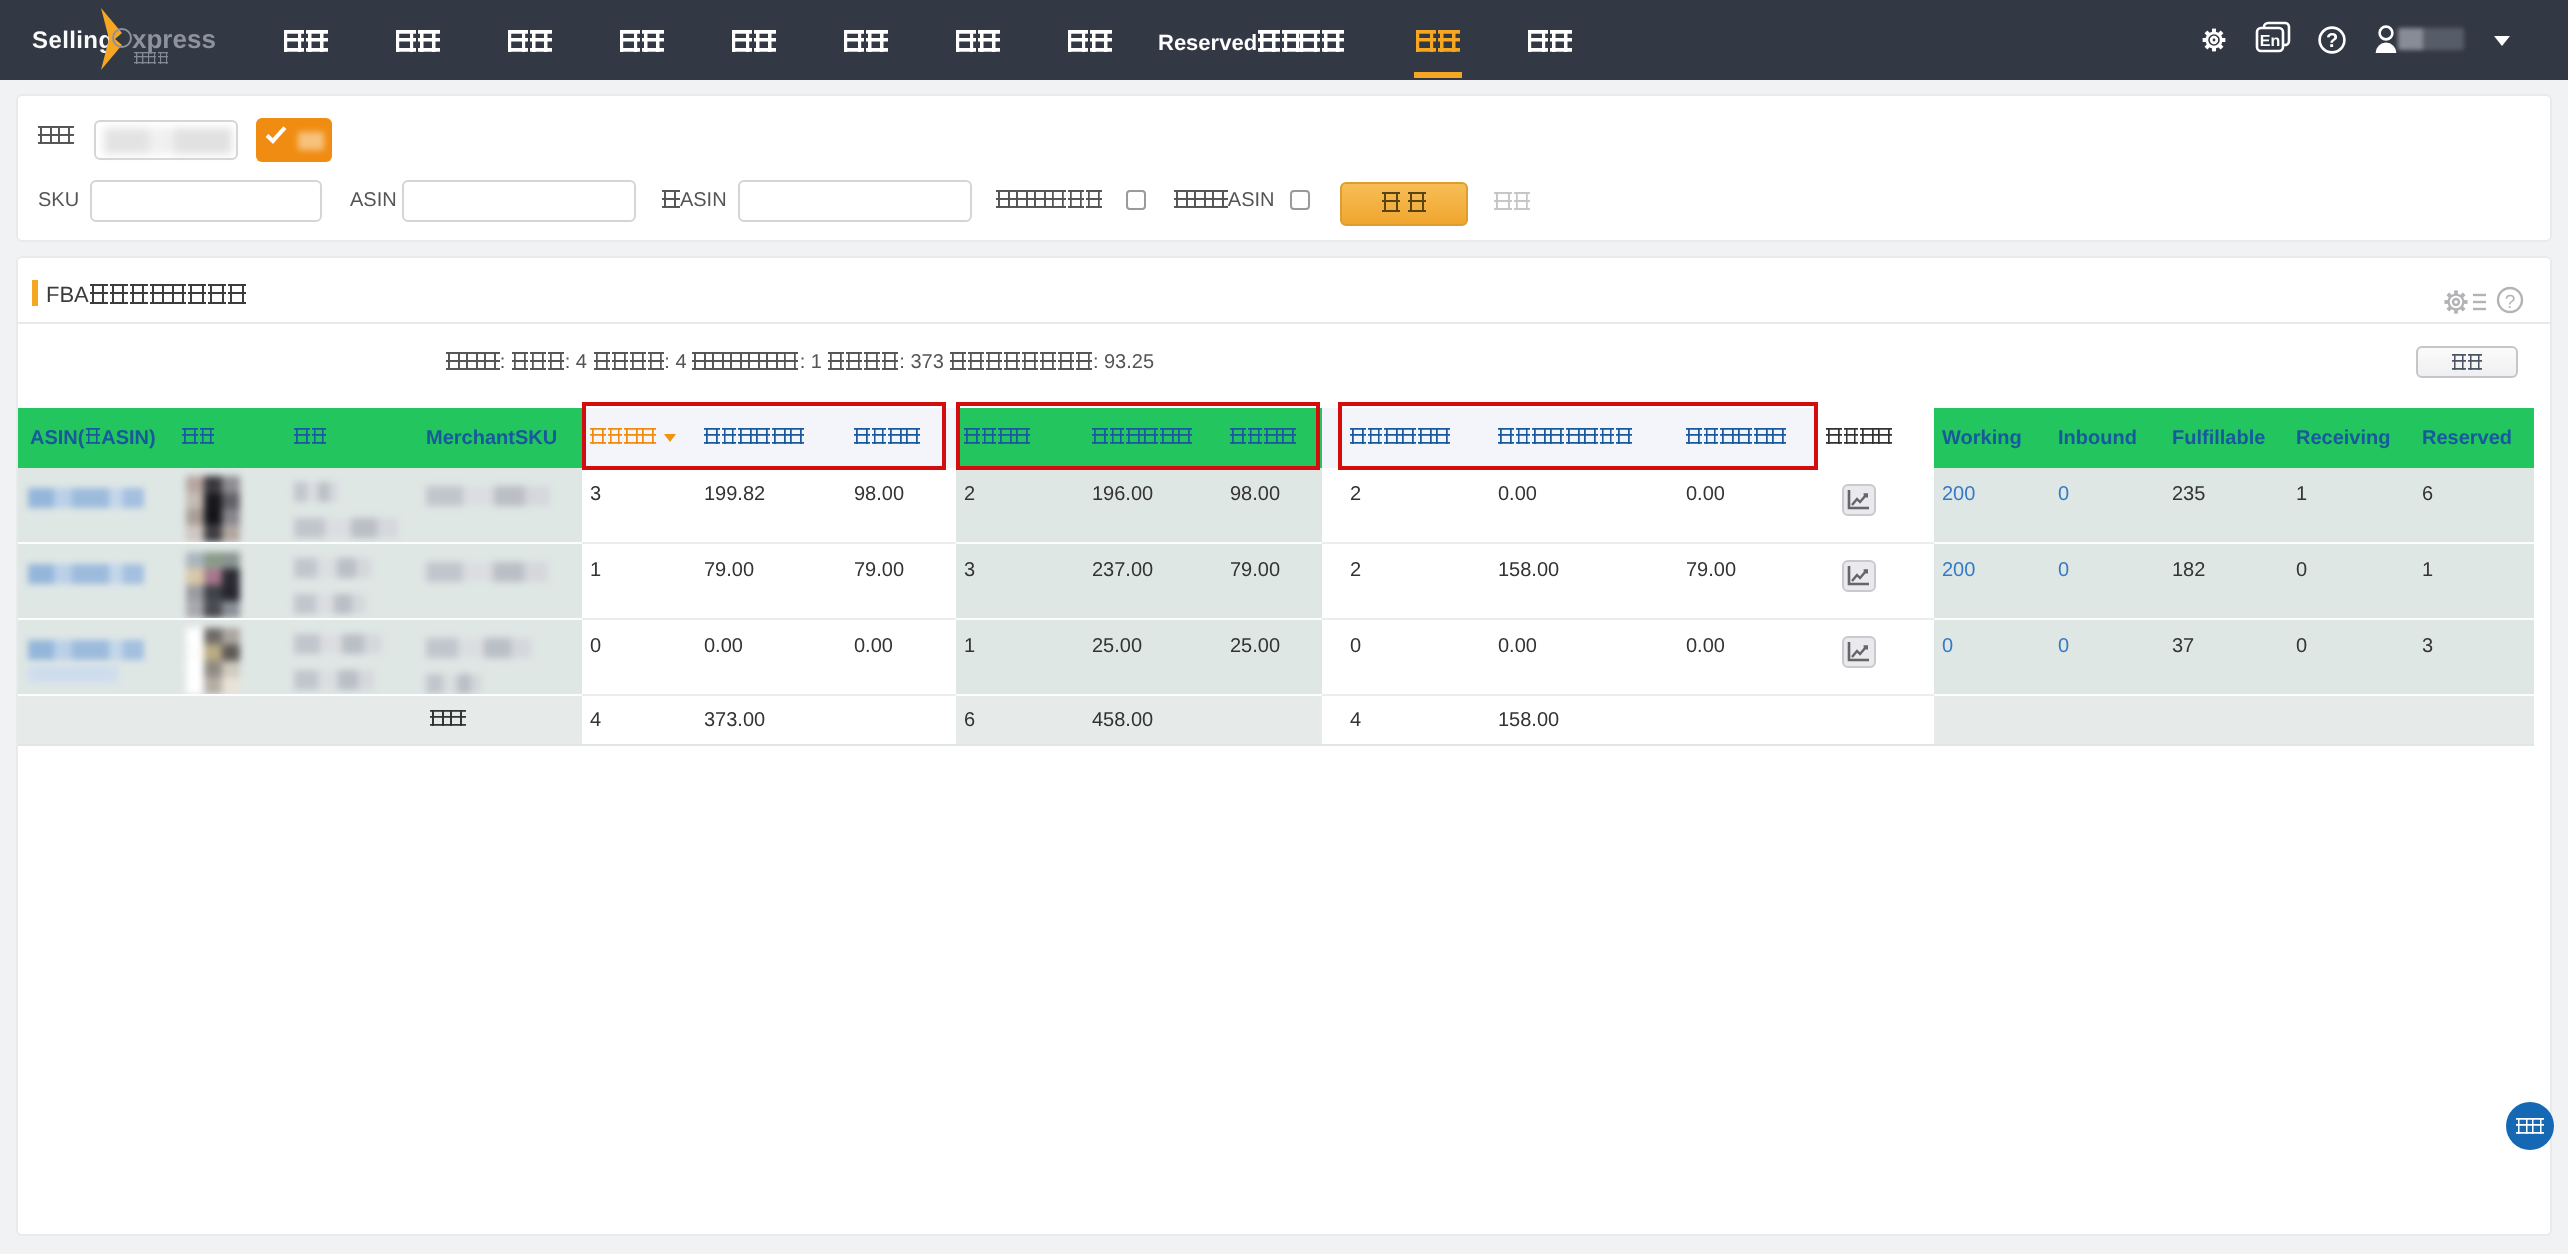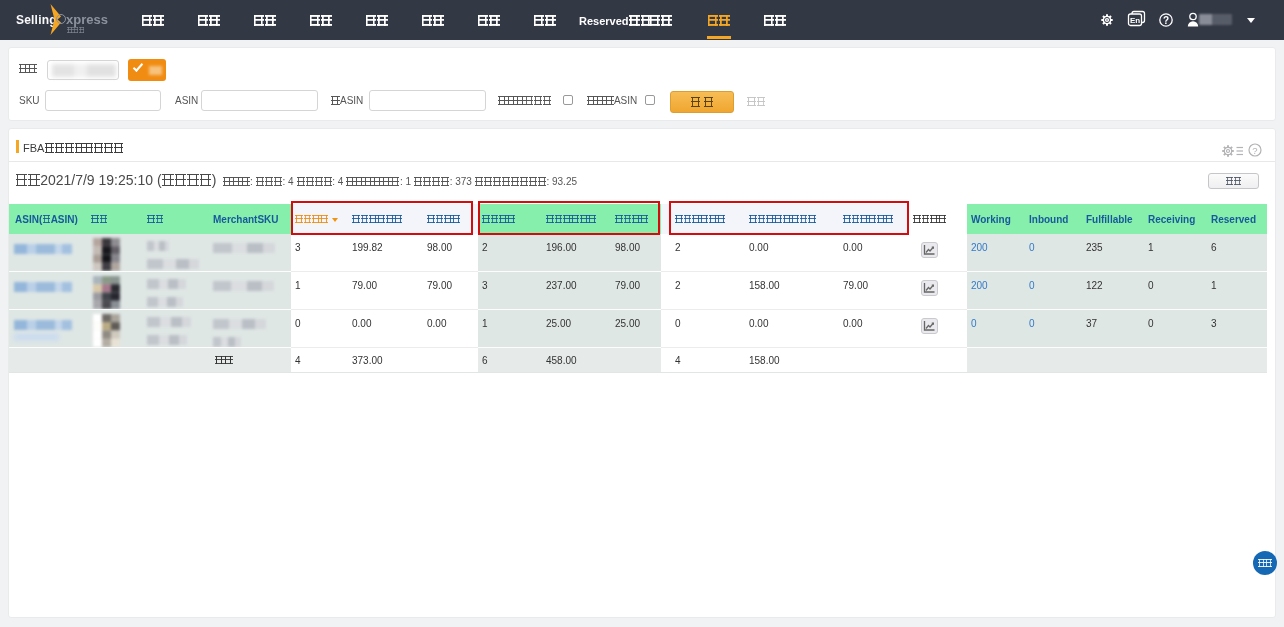--- a/index.html
+++ b/index.html
@@ -52,21 +52,21 @@
 #btnexp{position:absolute;left:1199px;top:44px;width:51px;height:16px;background:linear-gradient(#fbfbfb,#efeff1);border:1px solid #c6c6ca;border-radius:3px;color:#4b5564;font-size:9px;text-align:center;line-height:14px}
 
 table{border-collapse:collapse;table-layout:fixed;position:absolute;left:0;top:75px;width:1258px}
 th,td{font-size:10px;overflow:hidden;white-space:nowrap;text-align:left;font-weight:normal}
 th{height:30px;color:#17599c;font-weight:bold;padding:0 0 0 4px}
 th.dk{color:#333}
 th.og{color:#ef8b0e}
 th i.z{width:.78em;margin:0 .03em}
 td{height:37px;vertical-align:top;padding:8px 0 0 4px;color:#333}
 tr.tot td{height:25px;vertical-align:middle;padding:0 0 0 4px}
-.hb{background:#86efac}
+.hb{background:#22c55e}
 .hp{background:#f3f5fb}
 .hw{background:#fff}
 td.p{background:#dfe7e5;border-bottom:1px solid #fdfdfd}
 td.w{background:#fff;border-bottom:1px solid #ececec}
 tr.tot td.p{background:#e6eae9;border-bottom:1px solid #e2e5e5}
 tr.tot td.w{border-bottom:1px solid #e2e5e5}
 td .lk{color:#3379c9}
 .pl6{padding-left:6px!important}.pl8{padding-left:8px!important}.pl14{padding-left:14px!important}
 .caretdn{display:inline-block;width:0;height:0;border:3.5px solid transparent;border-top:4.5px solid #f0930f;border-bottom:none;margin-left:3px;vertical-align:1px}
 .rbox{position:absolute;top:72px;height:34px;border:2px solid #d30d0d;z-index:5}
@@ -179,21 +179,20 @@
           <line x1="16.5" y1="5.5" x2="23" y2="5.5"></line>
           <line x1="16.5" y1="9" x2="23" y2="9"></line>
           <line x1="16.5" y1="12.5" x2="23" y2="12.5"></line>
         </g>
  </g>
 </svg>
 <svg class="gico" style="left:1239px;top:14px" width="14" height="14" viewBox="0 0 14 14">
  <circle cx="7" cy="7" r="6" fill="none" stroke="#b3b3b6" stroke-width="1.2"></circle>
  <text x="7" y="10.8" font-size="9.5" fill="#b3b3b6" text-anchor="middle" font-family="Liberation Sans">?</text>
 </svg>
-<div id="bigdate"><i class="z"></i><i class="z"></i>2021/7/9 19:25:10 (<i class="z"></i><i class="z"></i><i class="z"></i><i class="z"></i>)</div>
 <div id="stats"><i class="z"></i><i class="z"></i><i class="z"></i>: <i class="z"></i><i class="z"></i><i class="z"></i>: 4 <i class="z"></i><i class="z"></i><i class="z"></i><i class="z"></i>: 4 <i class="z"></i><i class="z"></i><i class="z"></i><i class="z"></i><i class="z"></i><i class="z"></i>: 1 <i class="z"></i><i class="z"></i><i class="z"></i><i class="z"></i>: 373 <i class="z"></i><i class="z"></i><i class="z"></i><i class="z"></i><i class="z"></i><i class="z"></i><i class="z"></i><i class="z"></i>: 93.25</div>
 <div id="btnexp"><i class="z"></i><i class="z"></i></div>
 <div class="rbox" style="left:282px;width:182px"></div>
 <div class="rbox" style="left:469px;width:182px"></div>
 <div class="rbox" style="left:660px;width:240px"></div>
 <table>
       <colgroup>
         <col style="width:76px">
         <col style="width:56px">
         <col style="width:66px">
@@ -321,21 +320,21 @@
           <td class="w ">158.00</td>
           <td class="w pl8">79.00</td>
           <td class="w "><span style="display:inline-block;width:17px;height:16px;background:#e9e9ee;border:1px solid #c9c9ce;border-radius:3px;margin-left:8px;text-align:center">
 <svg width="13" height="12" viewBox="0 0 13 12" style="margin-top:1px">
 <path d="M1.5 1 v9 h10" stroke="#666" stroke-width="1.3" fill="none"></path>
 <path d="M3 8.5 l2.5-3 1.5 1.5 3-3.5" stroke="#666" stroke-width="1.2" fill="none"></path>
 <path d="M8.8 3.2 h1.6 v1.6" stroke="#666" stroke-width="1.2" fill="none"></path>
 </svg></span></td>
           <td class="p "><span class="lk">200</span></td>
           <td class="p "><span class="lk">0</span></td>
-          <td class="p ">122</td>
+          <td class="p ">182</td>
           <td class="p ">0</td>
           <td class="p ">1</td>
         </tr>
         <tr>
           <td class="p">
             <div class="basin"></div>
             <div style="width:45px;height:8px;background:#ccdcee;filter:blur(2px);margin:3px 0 0 1px"></div>
           </td>
           <td class="p">
             <div class="pimg"><svg width="27" height="33">

